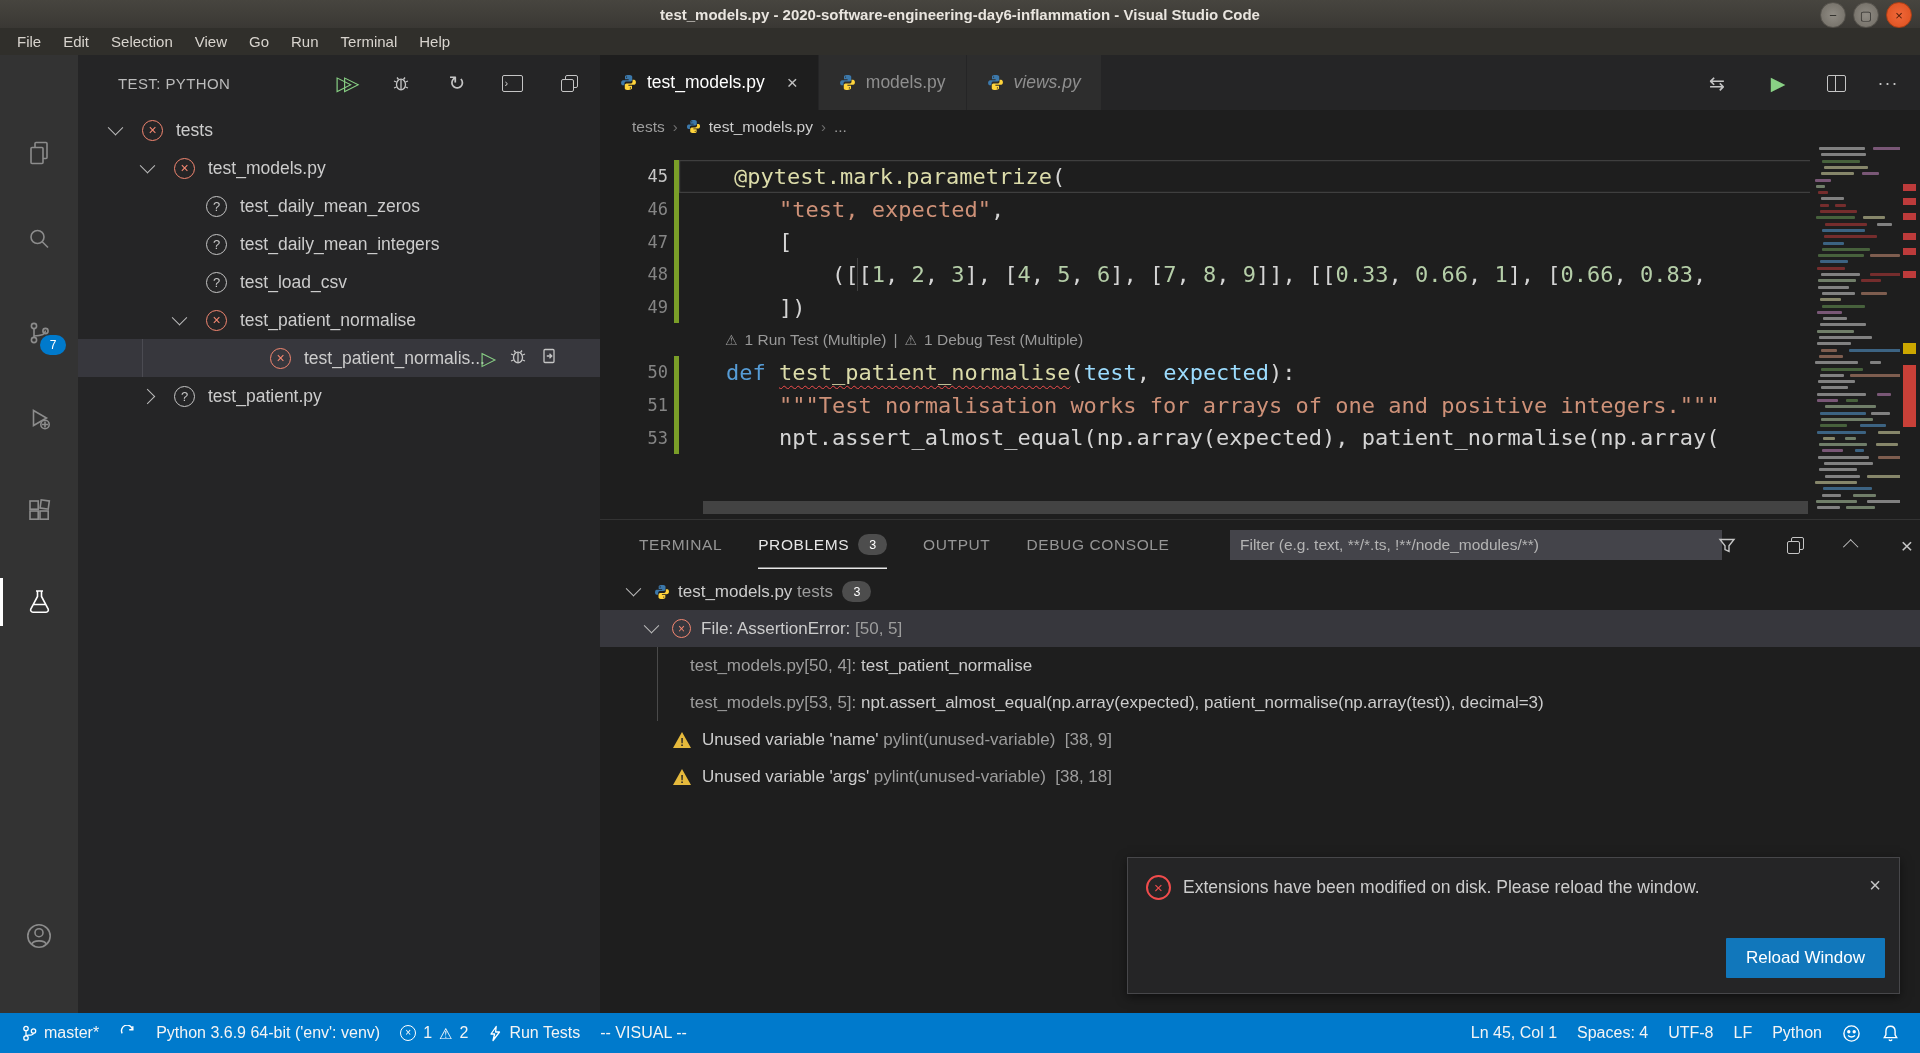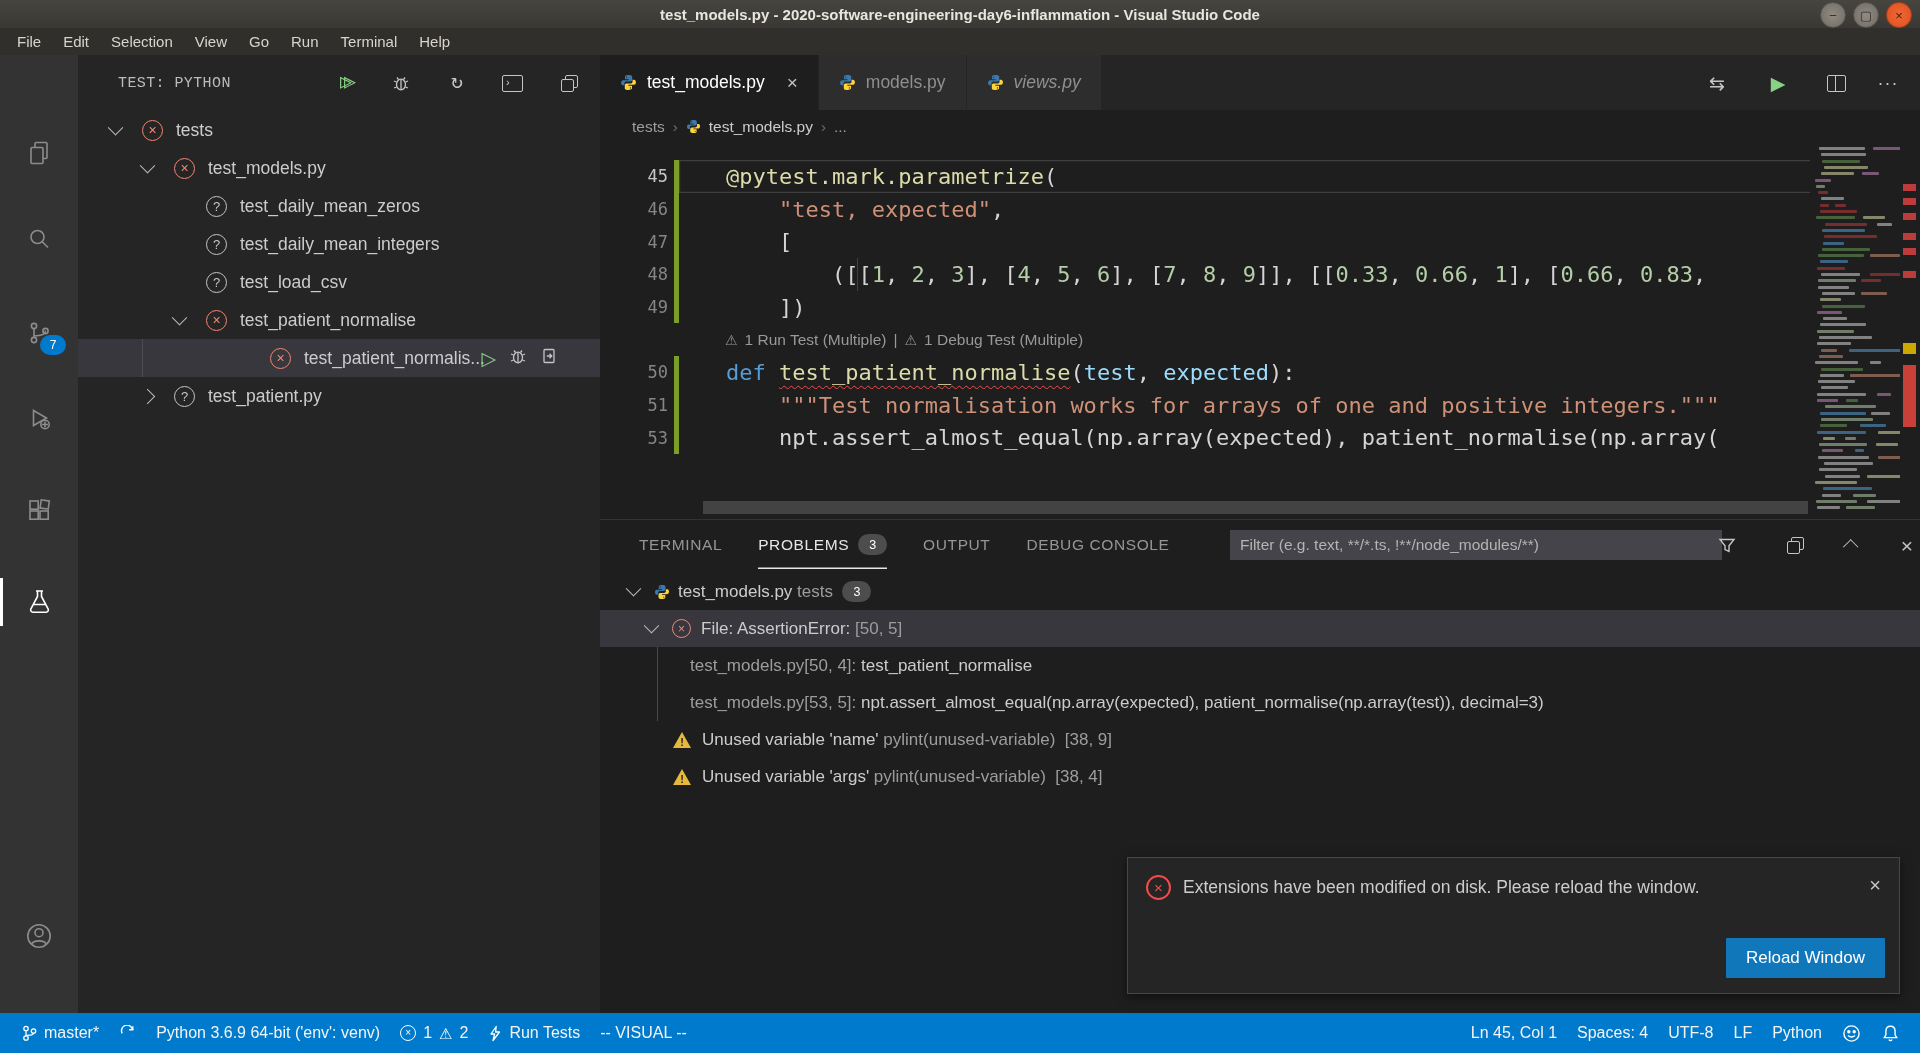--- a/index.html
+++ b/index.html
@@ -19,21 +19,21 @@
   #activitybar{position:absolute;left:0;top:55px;width:78px;height:958px;background:#333333;}
   .act{position:absolute;left:0;width:78px;height:52px;display:flex;align-items:center;justify-content:center;color:#868686;}
   .act svg{stroke:#8c8c8c;fill:none;stroke-width:1.6;}
   .act.active svg{stroke:#ffffff;}
   .act.active::before{content:"";position:absolute;left:0;top:2px;bottom:2px;width:3px;background:#ffffff;}
   .act-badge{position:absolute;right:12px;bottom:4px;min-width:20px;height:20px;border-radius:10px;background:#007acc;
     color:#fff;font-size:12px;display:flex;align-items:center;justify-content:center;padding:0 3px;}
   .gear-glyph{font-size:28px;color:#8c8c8c;line-height:1;}
   
   #sidebar{position:absolute;left:78px;top:55px;width:522px;height:958px;background:#252526;overflow:hidden;}
-  #sidebar-header{height:56px;display:flex;align-items:center;padding-left:40px;position:relative;font-family:Liberation Mono, monospace;}
+  #sidebar-header{height:56px;display:flex;align-items:center;padding-left:40px;position:relative;}
   #sidebar-title{font-size:15px;color:#bbbbbb;letter-spacing:.4px;}
   .sb-tool{position:absolute;top:14px;width:28px;height:28px;display:flex;align-items:center;justify-content:center;color:#c5c5c5;}
   .play-glyph{color:#89d185;font-size:20px;line-height:1;letter-spacing:-8px;padding-right:8px;}
   .refresh-glyph{font-size:20px;color:#c5c5c5;line-height:1;}
   .boxgt{width:17px;height:15px;border:1.4px solid #c5c5c5;border-radius:2px;font-size:11px;color:#c5c5c5;
     display:flex;align-items:center;justify-content:flex-start;padding-left:2px;}
   .stack2{position:relative;width:17px;height:17px;}
   .stack2 i{position:absolute;border:1.4px solid #c5c5c5;border-radius:2px;width:11px;height:11px;}
   .stack2 i:first-child{right:0;top:0;}
   .stack2 i:last-child{left:0;bottom:0;background:#252526;}
@@ -70,21 +70,21 @@
   #code{position:absolute;left:0;top:88px;width:1320px;height:376px;overflow:hidden;}
   #lines{padding-top:17px;font-family:"DejaVu Sans Mono",monospace;}
   .code-line{height:32.7px;display:flex;align-items:stretch;position:relative;}
   .bpz{width:40px;flex:none;display:flex;align-items:center;justify-content:center;}
   .bp-dot{width:15px;height:15px;border-radius:50%;background:#e51400;}
   .lnum{width:28px;flex:none;text-align:right;color:#858585;font-size:17px;display:flex;align-items:center;justify-content:flex-end;}
   .code-line.current .lnum{color:#c6c6c6;text-align:right;}
   .gitbar{width:5px;margin-left:6px;flex:none;background:#7a9e28;}
   .ltext{flex:1;display:flex;align-items:center;padding-left:47px;white-space:pre;font-size:22px;color:#d4d4d4;overflow:hidden;}
   .code-line.current .ltext{box-shadow:inset 0 0 0 1.2px #3f3f3f;}
-  .tok-p{color:#d4d4d4;} .tok-d{color:#dcdcaa;} .tok-s{color:#ce9178;} .tok-n{color:#b5cea8;}
+  .tok-p{color:#d4d4d4;} .tok-d{color:#dcdcaa;margin-left:8px;} .tok-s{color:#ce9178;} .tok-n{color:#b5cea8;}
   .tok-k{color:#569cd6;text-align:center;} .tok-c{color:#c586c0;} .tok-f{color:#dcdcaa;} .tok-a{color:#9cdcfe;}
   .sq{text-decoration:underline;text-decoration-style:wavy;text-decoration-color:#f14c4c;text-decoration-thickness:1.3px;text-underline-offset:5px;}
   .guide-v{position:absolute;left:178px;top:0;bottom:0;width:1px;background:#404040;}
   .codelens{height:32.7px;display:flex;align-items:center;padding-left:125px;font-family:"Liberation Sans",sans-serif;
     font-size:15.5px;color:#999999;gap:7px;}
   .cl-warn{color:#999999;font-size:14px;}
   #hscroll{position:absolute;left:103px;top:358px;width:1105px;height:13px;background:#4a4a4a;opacity:.85;}
   #minimap{position:absolute;left:1210px;top:0;width:90px;height:376px;background:#1e1e1e;}
   #ruler{position:absolute;left:1300px;top:0;width:20px;height:376px;background:#1e1e1e;}
   .mm-seg{position:absolute;height:3px;border-radius:1px;}
@@ -542,21 +542,21 @@
         </div>
     <div id="problems">
           <div class="prob-row" style="padding-left: 26px; margin-top: 4px;"><div class="chev-slot" style="width: 26px;"><span class="chev down"></span></div><span style="display: flex; margin-right: 8px;"><svg width="16" height="16" viewBox="0 0 16 16" style="width: 16px; height: 16px;">
                 <path fill="#3c78aa" d="M8 1c-3.5 0-3.3 1.5-3.3 1.5V5h3.4v.8H3.3S1 5.6 1 8.2c0 2.6 2 2.5 2 2.5h1.2V9s-.1-2 2-2h3.4s1.9 0 1.9-1.9V2.7S11.8 1 8 1zM6.2 2.3a.6.6 0 110 1.2.6.6 0 010-1.2z"></path>
                 <path fill="#ffd43b" d="M8 15c3.5 0 3.3-1.5 3.3-1.5V11H7.9v-.8h4.8S15 10.4 15 7.8c0-2.6-2-2.5-2-2.5h-1.2V7s.1 2-2 2H6.4s-1.9 0-1.9 1.9v2.4S4.2 15 8 15zm1.8-1.3a.6.6 0 110-1.2.6.6 0 010 1.2z"></path>
               </svg></span><span>test_models.py</span><span class="dim"> tests  </span><span class="badge">3</span></div>
           <div class="prob-row selected" style="padding-left: 44px;"><div class="chev-slot" style="width: 26px;"><span class="chev down"></span></div><span class="ring sm">×</span><span>File: AssertionError: </span><span class="dim">[50, 5]</span></div>
           <div class="prob-row" style="padding-left: 90px;"><div class="prob-guide"></div><span class="dim">test_models.py[50, 4]: </span><span>test_patient_normalise</span></div>
           <div class="prob-row" style="padding-left: 90px;"><div class="prob-guide"></div><span class="dim">test_models.py[53, 5]: </span><span>npt.assert_almost_equal(np.array(expected), patient_normalise(np.array(test)), decimal=3)</span></div>
           <div class="prob-row" style="padding-left: 72px;"><span class="tri"></span><span>Unused variable 'name' </span><span class="dim">pylint(unused-variable)  </span><span class="dim">[38, 9]</span></div>
-          <div class="prob-row" style="padding-left: 72px;"><span class="tri"></span><span>Unused variable 'args' </span><span class="dim">pylint(unused-variable)  </span><span class="dim">[38, 4]</span></div>
+          <div class="prob-row" style="padding-left: 72px;"><span class="tri"></span><span>Unused variable 'args' </span><span class="dim">pylint(unused-variable)  </span><span class="dim">[38, 18]</span></div>
         </div>
   </div>
 </div>
 <div id="toast">
   <div id="toast-row">
     <span class="ring toast-ring">×</span>
     <div id="toast-msg">Extensions have been modified on disk. Please reload the window.</div>
     <div id="toast-close">×</div>
   </div>
   <button id="toast-btn">Reload Window</button>

